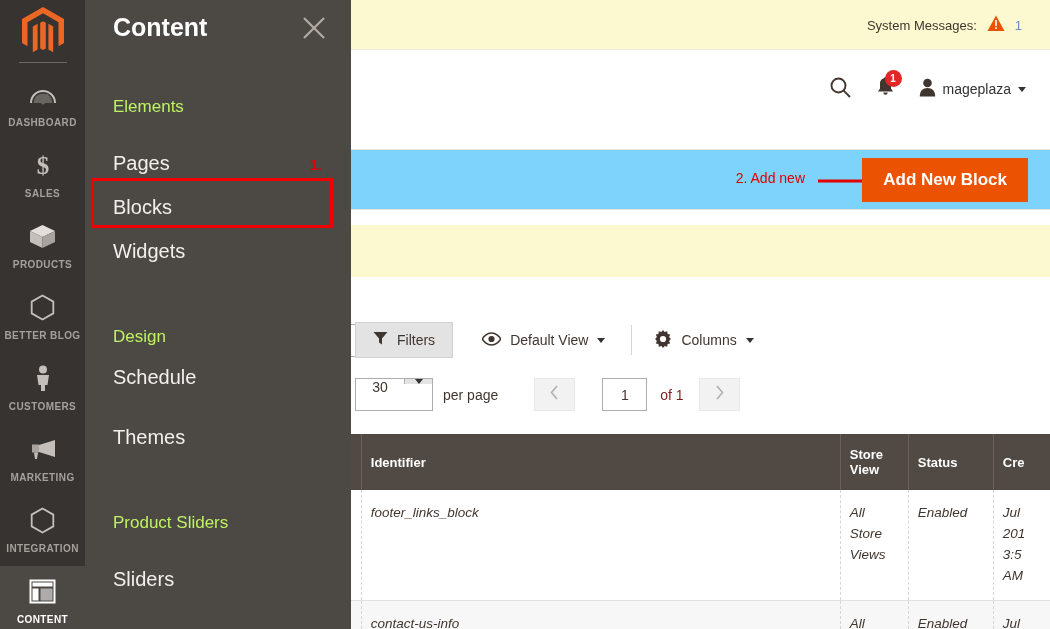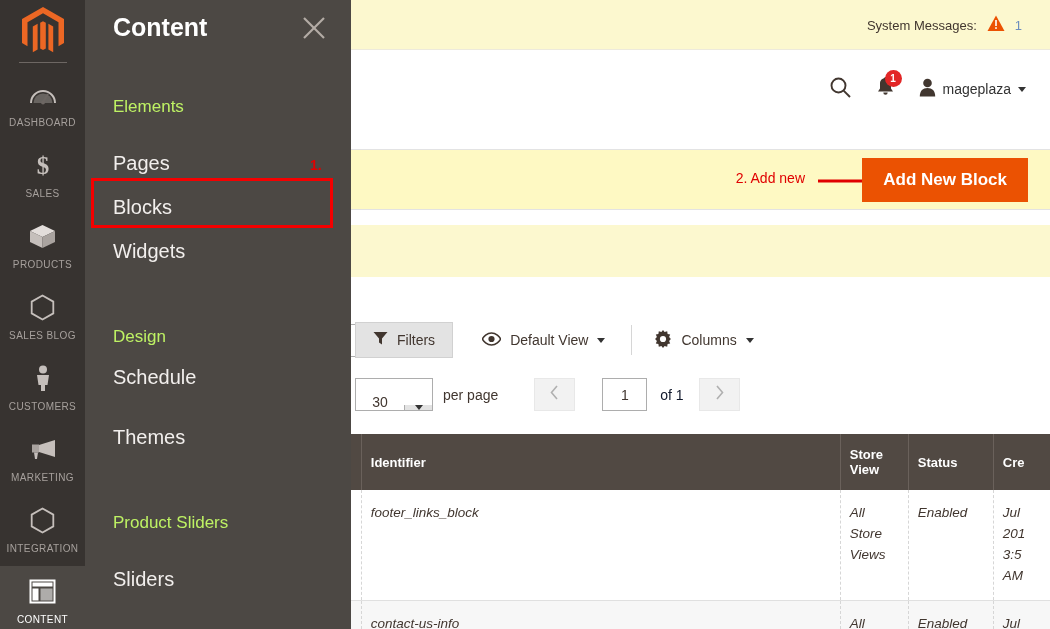--- a/index.html
+++ b/index.html
@@ -29,20 +29,21 @@
     text-align: center;
     cursor: pointer;
   }
   .nav-item .ico {
     display: block; height: 28px; margin-bottom: 4px;
     display: flex; align-items: center; justify-content: center;
   }
   .nav-item .lbl {
     font-size: 10px; letter-spacing: .4px; color: #a6a09c;
     font-family: "Liberation Sans", sans-serif;
+    font-weight: bold;
   }
   .nav-item.active { background: #4c4844; }
   .nav-item.active .lbl { color: #ffffff; }
 
   
   .flyout {
     position: absolute; left: 85px; top: 0;
     width: 266px; height: 629px;
     background: #4c4844;
     z-index: 50;
@@ -122,21 +123,21 @@
     width: 0; height: 0; border-left: 4px solid transparent;
     border-right: 4px solid transparent; border-top: 5px solid #333;
   }
 
   .pagetitle-bar {
     position: absolute; left: 0; top: 128px; width: 965px; height: 22px;
     background: #ffffff; border-bottom: 1px solid #e3e3e3;
   }
   .actionbar {
     position: absolute; left: 0; top: 150px; width: 965px; height: 60px;
-    background: #fef9c3; border-bottom: 1px solid #e3e3e3;
+    background: #7dd3fc; border-bottom: 1px solid #e3e3e3;
   }
   .btn-primary {
     position: absolute; right: 22px; top: 8px;
     height: 44px; padding: 0 21px;
     background: #eb5202; color: #ffffff;
     font-size: 17px; font-weight: bold;
     border: none; cursor: pointer;
     font-family: "Liberation Sans", sans-serif;
     display: flex; align-items: center; justify-content: center;
   }
@@ -190,21 +191,21 @@
   .colsctl {
     display: flex; align-items: center; gap: 9px;
     margin-left: 22px; cursor: pointer;
     font-size: 14px; color: #41362f;
   }
   .pager-row {
     position: absolute; left: 270px; top: 78px;
     display: flex; align-items: center; gap: 0;
   }
   .perpage-sel {
-    display: flex; align-items: flex-end; height: 33px;
+    display: flex; align-items: flex-start; height: 33px;
     border: 1px solid #adadad; cursor: pointer;
   }
   .perpage-val {
     width: 48px; display: flex; align-items: center; justify-content: center;
     font-size: 14px; color: #41362f; background: #fff;
   }
   .perpage-arrow {
     width: 28px; background: #e3e3e3; border-left: 1px solid #adadad;
     display: flex; align-items: center; justify-content: center;
   }
@@ -215,21 +216,21 @@
     display: flex; align-items: center; justify-content: center;
     cursor: pointer; color: #a6a6a6; font-size: 17px;
   }
   .pg-prev { margin-left: 36px; }
   .pg-input {
     width: 45px; height: 33px; border: 1px solid #adadad; background: #fff;
     margin-left: 27px;
     display: flex; align-items: center; justify-content: center;
     font-size: 14px; color: #41362f;
   }
-  .pg-of { font-size: 14px; color: #0f172a; margin-left: 13px; }
+  .pg-of { font-size: 14px; color: #7f1d1d; margin-left: 13px; }
   .pg-next { margin-left: 15px; }
 
   
   .grid {
     position: absolute; left: 0; top: 434px; width: 965px;
     border-collapse: collapse; table-layout: fixed;
   }
   .grid th {
     background: #514943; color: #ffffff;
     font-size: 13px; font-weight: bold; text-align: left;
@@ -470,21 +471,21 @@
       </span>
       <span class="lbl">PRODUCTS</span>
     </div>
 
     <div class="nav-item">
       <span class="ico">
         <svg width="25" height="27" viewBox="0 0 25 27">
           <path d="M12.5 1.5 L23.3 7.6 L23.3 19.4 L12.5 25.5 L1.7 19.4 L1.7 7.6 Z" fill="none" stroke="#c5bfbb" stroke-width="1.8"></path>
         </svg>
       </span>
-      <span class="lbl">SALES BLOG</span>
+      <span class="lbl">BETTER BLOG</span>
     </div>
 
     <div class="nav-item">
       <span class="ico">
         <svg width="18" height="27" viewBox="0 0 18 27">
           <circle cx="9" cy="4.5" r="4" fill="#c5bfbb"></circle>
           <path d="M3 10 L15 10 L13.5 20 L11 20 L11 26 L7 26 L7 20 L4.5 20 Z" fill="#c5bfbb"></path>
         </svg>
       </span>
       <span class="lbl">CUSTOMERS</span>

